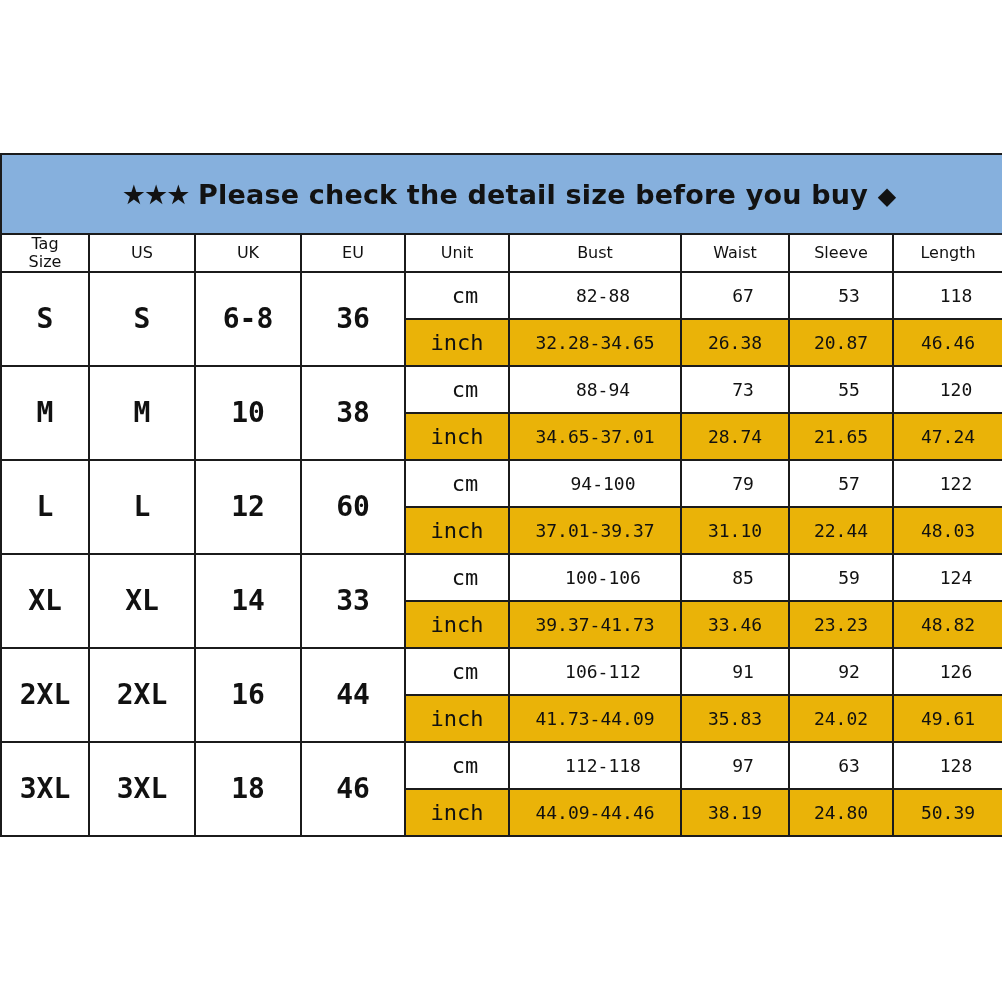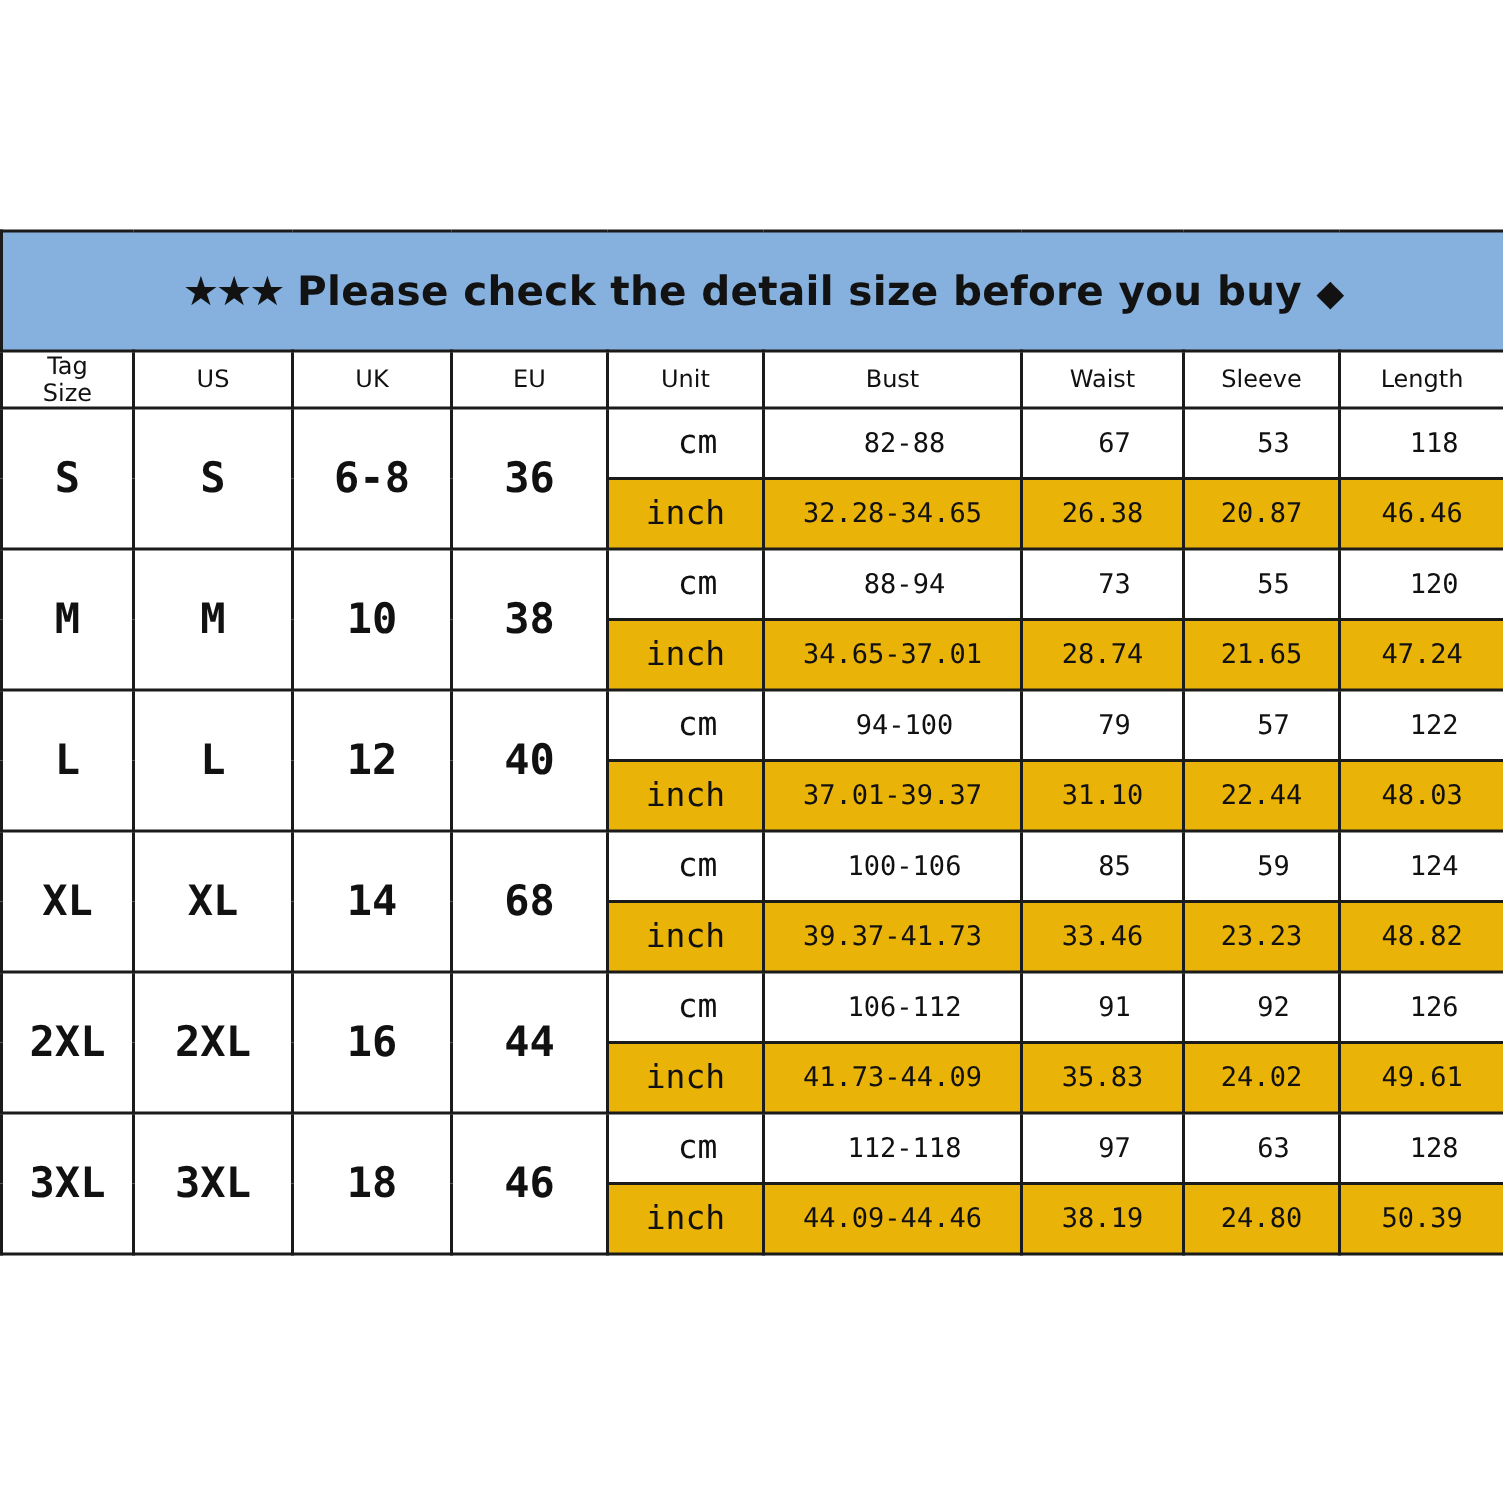--- a/index.html
+++ b/index.html
@@ -169,40 +169,40 @@
           <td class="val-cell">34.65-37.01</td>
           <td class="val-cell">28.74</td>
           <td class="val-cell">21.65</td>
           <td class="val-cell">47.24</td>
         </tr>
 
         <tr class="row-cm">
           <td class="label-cell" rowspan="2">L</td>
           <td class="label-cell" rowspan="2">L</td>
           <td class="label-cell" rowspan="2">12</td>
-          <td class="label-cell" rowspan="2">40</td>
+          <td class="label-cell" rowspan="2">60</td>
           <td class="unit-cell">cm</td>
           <td class="val-cell">94-100</td>
           <td class="val-cell">79</td>
           <td class="val-cell">57</td>
           <td class="val-cell">122</td>
         </tr>
         <tr class="row-inch">
           <td class="unit-cell">inch</td>
           <td class="val-cell">37.01-39.37</td>
           <td class="val-cell">31.10</td>
           <td class="val-cell">22.44</td>
           <td class="val-cell">48.03</td>
         </tr>
 
         <tr class="row-cm">
           <td class="label-cell" rowspan="2">XL</td>
           <td class="label-cell" rowspan="2">XL</td>
           <td class="label-cell" rowspan="2">14</td>
-          <td class="label-cell" rowspan="2">68</td>
+          <td class="label-cell" rowspan="2">33</td>
           <td class="unit-cell">cm</td>
           <td class="val-cell">100-106</td>
           <td class="val-cell">85</td>
           <td class="val-cell">59</td>
           <td class="val-cell">124</td>
         </tr>
         <tr class="row-inch">
           <td class="unit-cell">inch</td>
           <td class="val-cell">39.37-41.73</td>
           <td class="val-cell">33.46</td>

